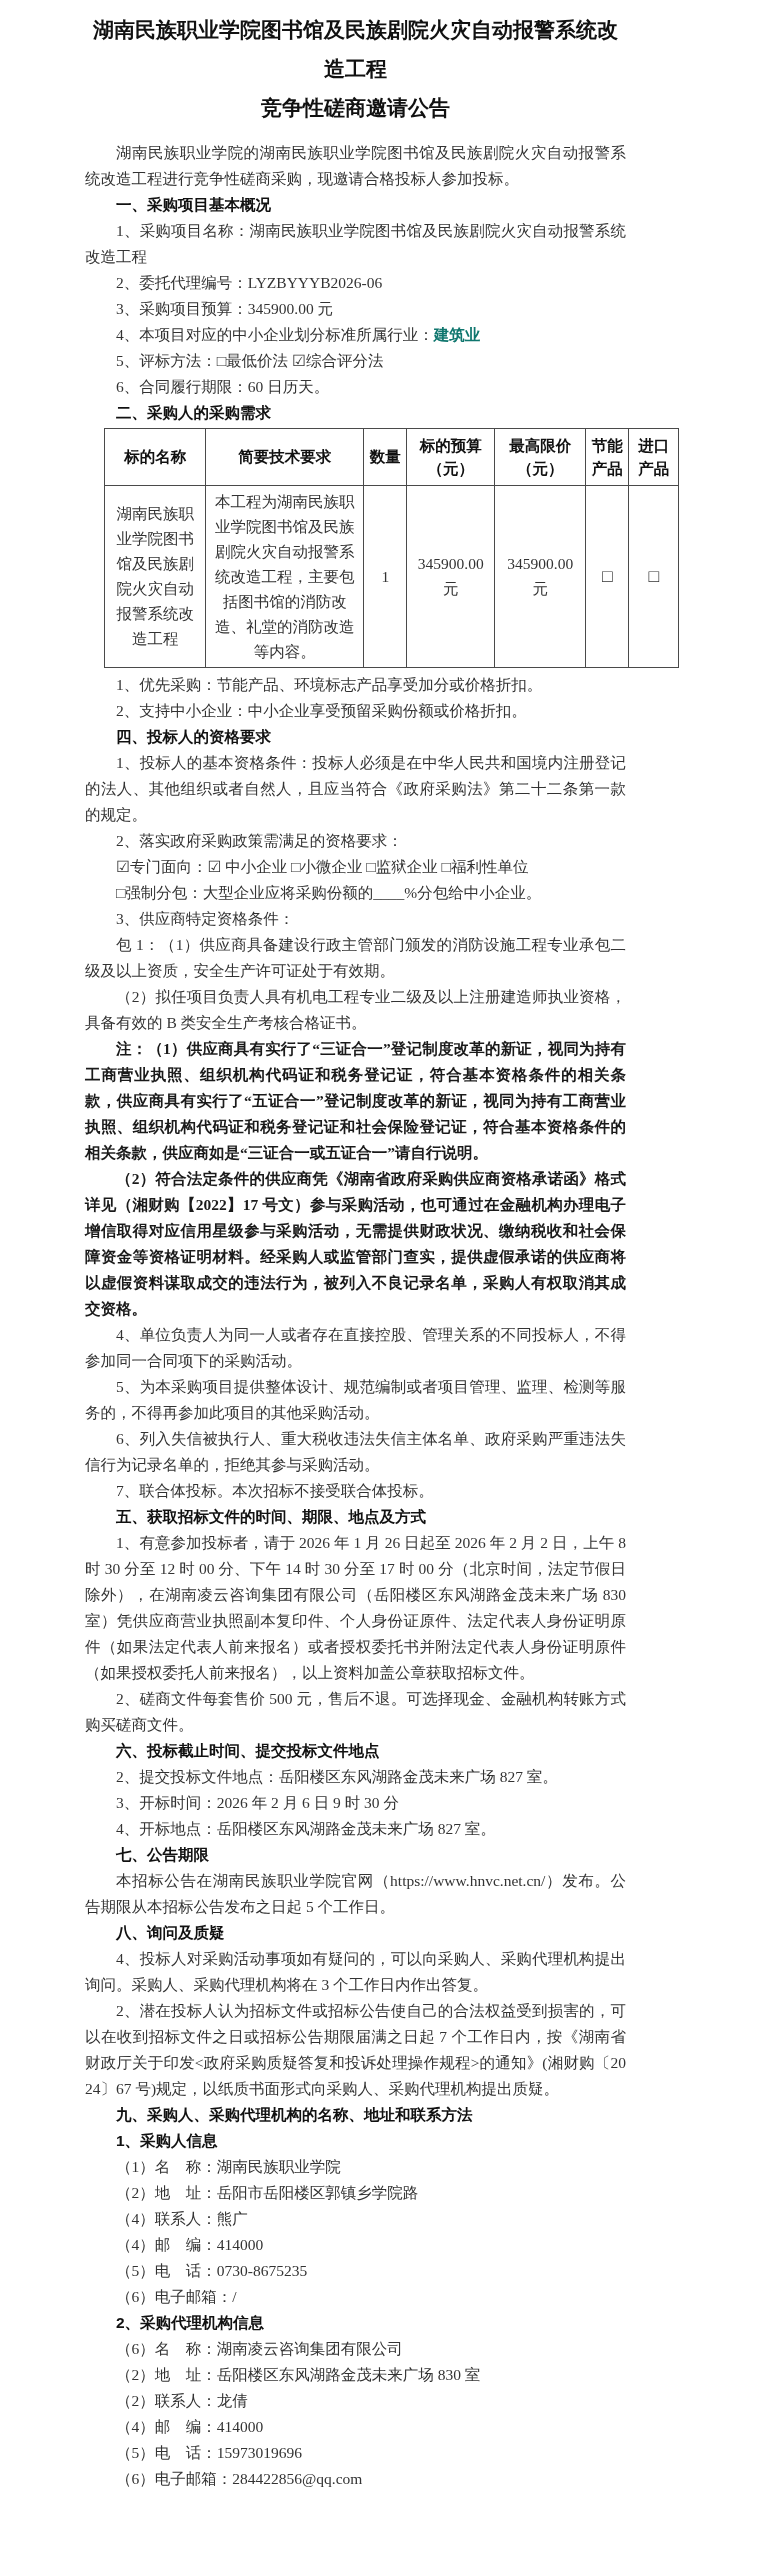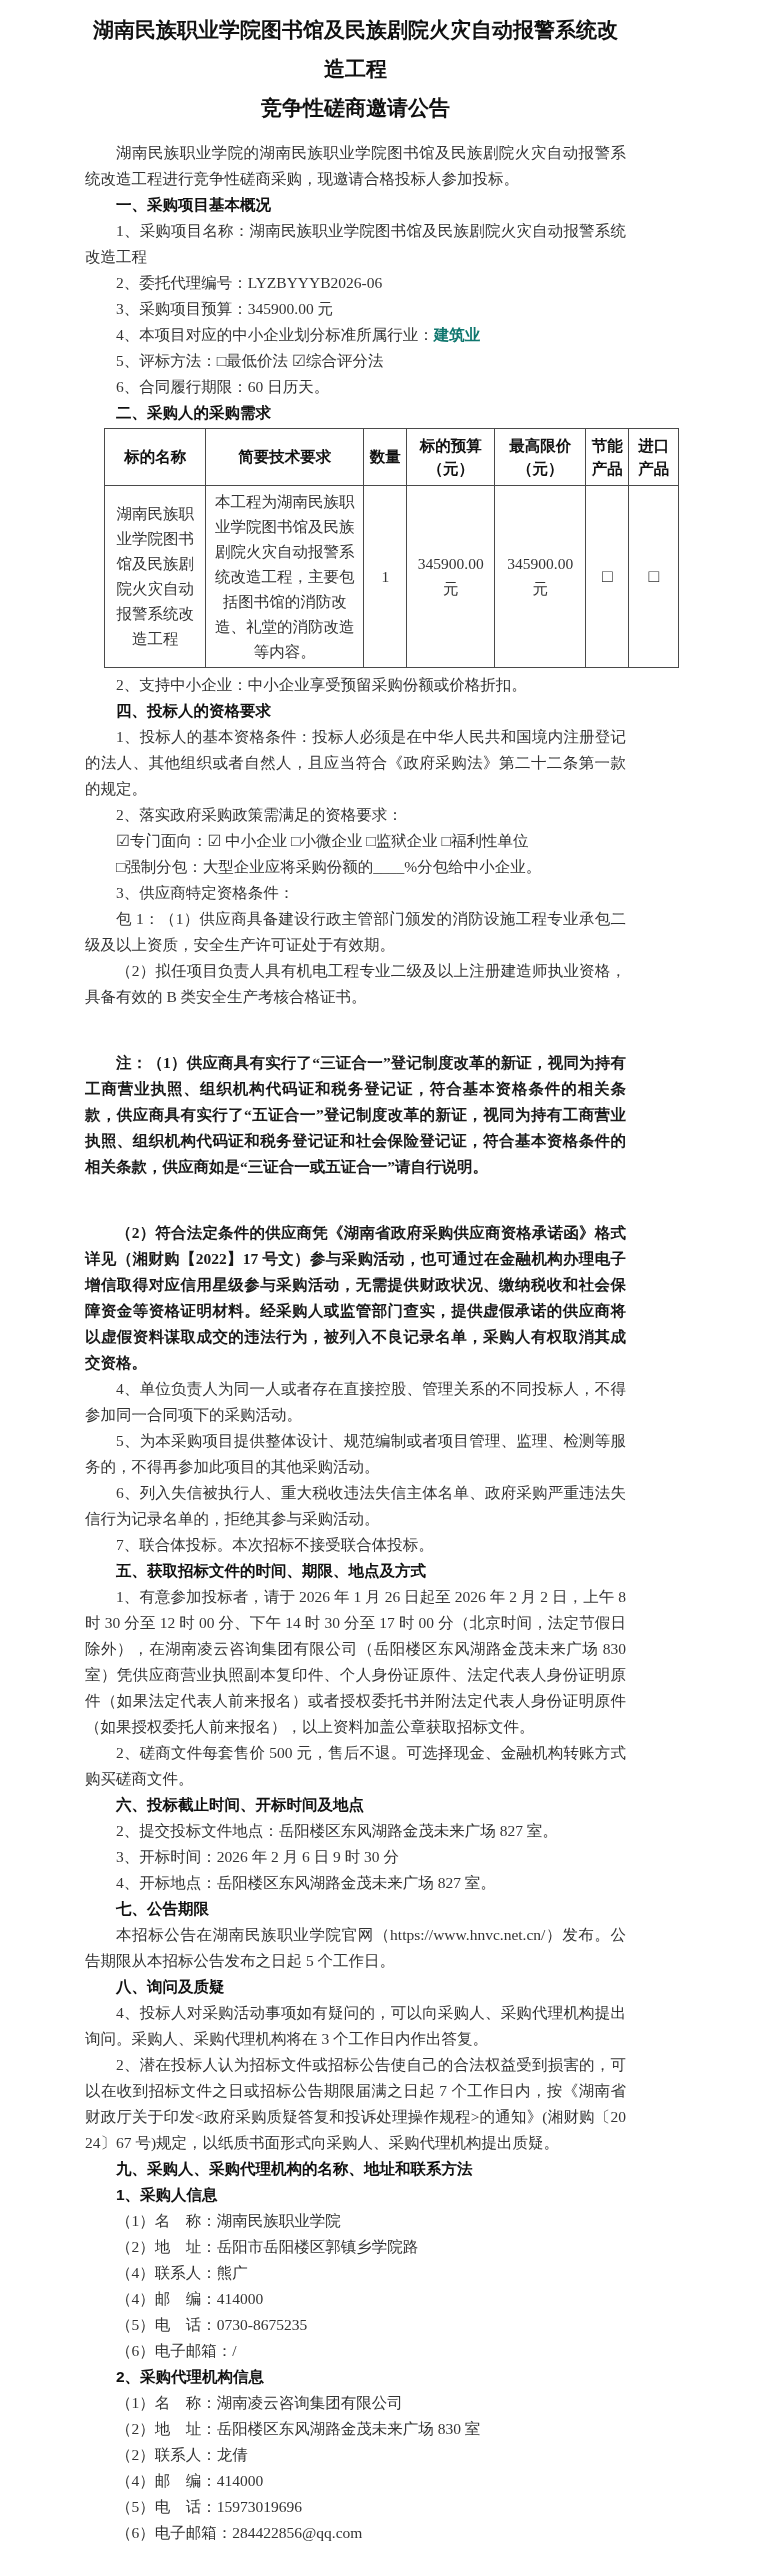--- a/index.html
+++ b/index.html
@@ -31,21 +31,20 @@
     word-break:break-all;
   }
   p.hd{
     font-family:"Liberation Sans","DejaVu Sans",sans-serif;
     font-weight:bold;
     color:#111;
   }
   p.bold{
     font-weight:bold;
     color:#1a1a1a;
-    margin-top:40px;
   }
   b.inline-strong{
     font-family:"Liberation Sans","DejaVu Sans",sans-serif;
     color:#0f766e;
   }
   table.demand{
     border-collapse:collapse;
     table-layout:fixed;
     width:573px;
     margin:1.9px 0 3.9px 19.3px;
@@ -123,20 +122,21 @@
           <td>345900.00 元</td>
           <td>345900.00 元</td>
           <td class="cbx">□</td>
           <td class="cbx">□</td>
         </tr>
       </tbody>
     </table>
   </div>
 
   <div>
+    <p>1、优先采购：节能产品、环境标志产品享受加分或价格折扣。</p>
     <p>2、支持中小企业：中小企业享受预留采购份额或价格折扣。</p>
   </div>
 
   <div>
     <p class="hd">四、投标人的资格要求</p>
     <p>1、投标人的基本资格条件：投标人必须是在中华人民共和国境内注册登记的法人、其他组织或者自然人，且应当符合《政府采购法》第二十二条第一款的规定。</p>
     <p>2、落实政府采购政策需满足的资格要求：</p>
     <p>☑专门面向：☑ 中小企业  □小微企业  □监狱企业  □福利性单位</p>
     <p>□强制分包：大型企业应将采购份额的____%分包给中小企业。</p>
     <p>3、供应商特定资格条件：</p>
@@ -150,21 +150,21 @@
     <p>7、联合体投标。本次招标不接受联合体投标。</p>
   </div>
 
   <div>
     <p class="hd">五、获取招标文件的时间、期限、地点及方式</p>
     <p>1、有意参加投标者，请于 2026 年 1 月 26 日起至 2026 年 2 月 2 日，上午 8 时 30 分至 12 时 00 分、下午 14 时 30 分至 17 时 00 分（北京时间，法定节假日除外），在湖南凌云咨询集团有限公司（岳阳楼区东风湖路金茂未来广场 830 室）凭供应商营业执照副本复印件、个人身份证原件、法定代表人身份证明原件（如果法定代表人前来报名）或者授权委托书并附法定代表人身份证明原件（如果授权委托人前来报名），以上资料加盖公章获取招标文件。</p>
     <p>2、磋商文件每套售价 500 元，售后不退。可选择现金、金融机构转账方式购买磋商文件。</p>
   </div>
 
   <div>
-    <p class="hd">六、投标截止时间、开标时间及地点</p>
+    <p class="hd">六、投标截止时间、提交投标文件地点</p>
     <p>2、提交投标文件地点：岳阳楼区东风湖路金茂未来广场 827 室。</p>
     <p>3、开标时间：2026 年 2 月 6 日 9 时 30 分</p>
     <p>4、开标地点：岳阳楼区东风湖路金茂未来广场 827 室。</p>
   </div>
 
   <div>
     <p class="hd">七、公告期限</p>
     <p>本招标公告在湖南民族职业学院官网（https://www.hnvc.net.cn/）发布。公告期限从本招标公告发布之日起 5 个工作日。</p>
   </div>
 
@@ -177,21 +177,21 @@
   <div>
     <p class="hd">九、采购人、采购代理机构的名称、地址和联系方法</p>
     <p class="hd">1、采购人信息</p>
     <p>（1）名　称：湖南民族职业学院</p>
     <p>（2）地　址：岳阳市岳阳楼区郭镇乡学院路</p>
     <p>（4）联系人：熊广</p>
     <p>（4）邮　编：414000</p>
     <p>（5）电　话：0730-8675235</p>
     <p>（6）电子邮箱：/</p>
     <p class="hd">2、采购代理机构信息</p>
-    <p>（1）名　称：湖南凌云咨询集团有限公司</p>
+    <p>（6）名　称：湖南凌云咨询集团有限公司</p>
     <p>（2）地　址：岳阳楼区东风湖路金茂未来广场 830 室</p>
     <p>（2）联系人：龙倩</p>
     <p>（4）邮　编：414000</p>
     <p>（5）电　话：15973019696</p>
     <p>（6）电子邮箱：284422856@qq.com</p>
   </div>
 
 </div>
 
 

